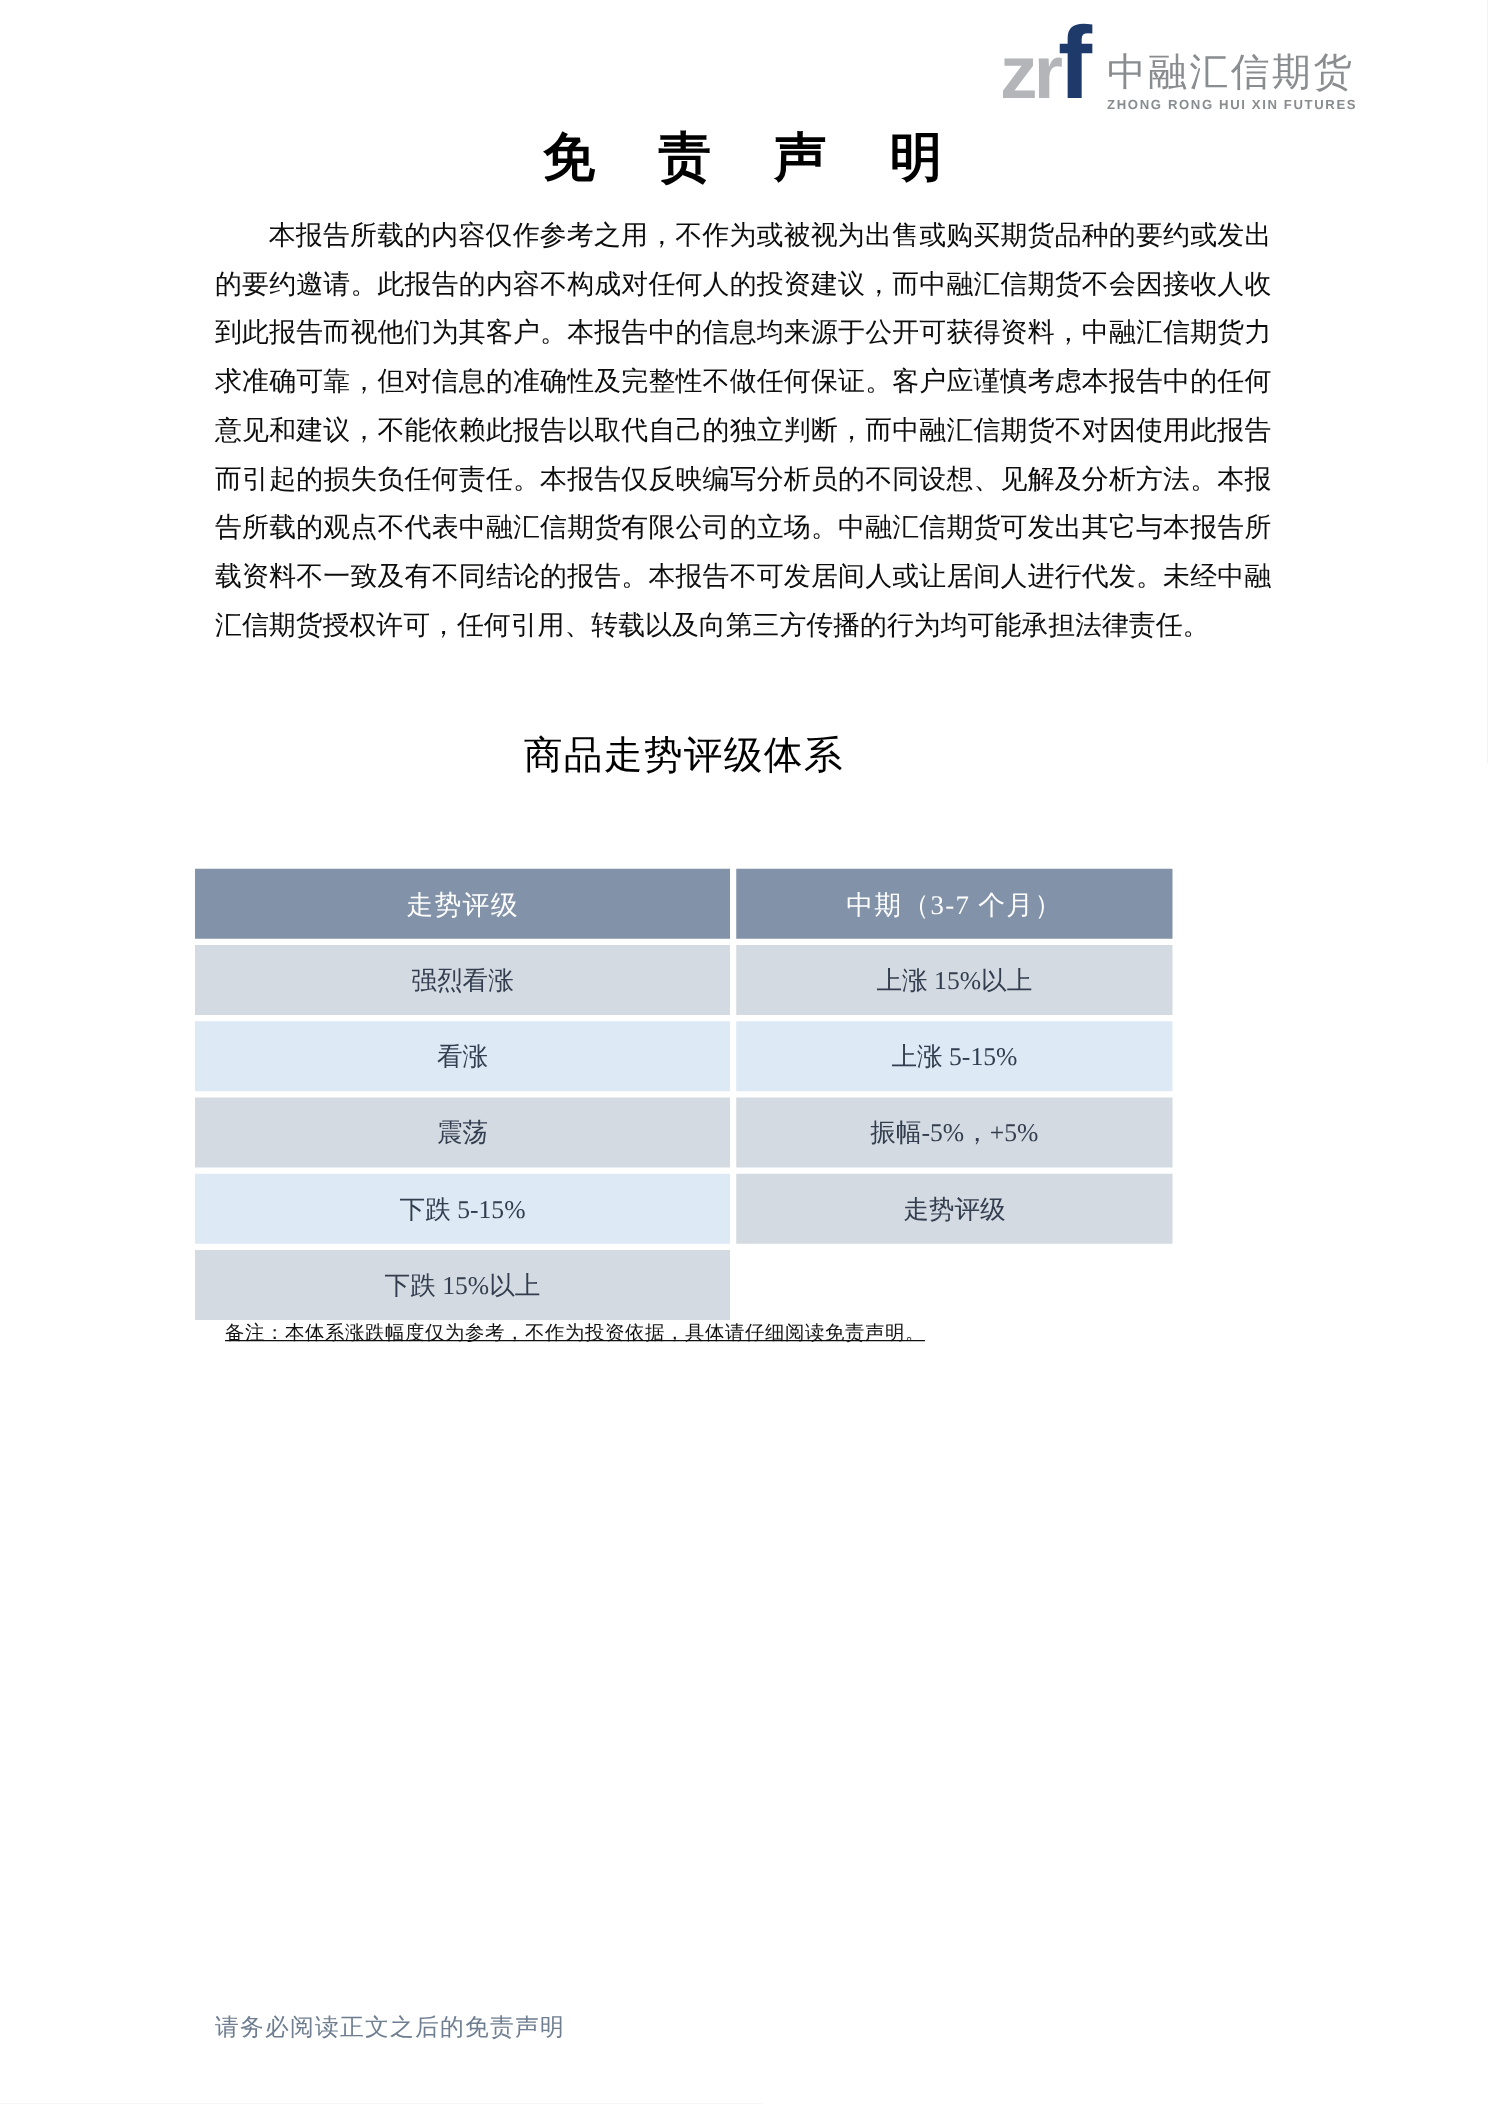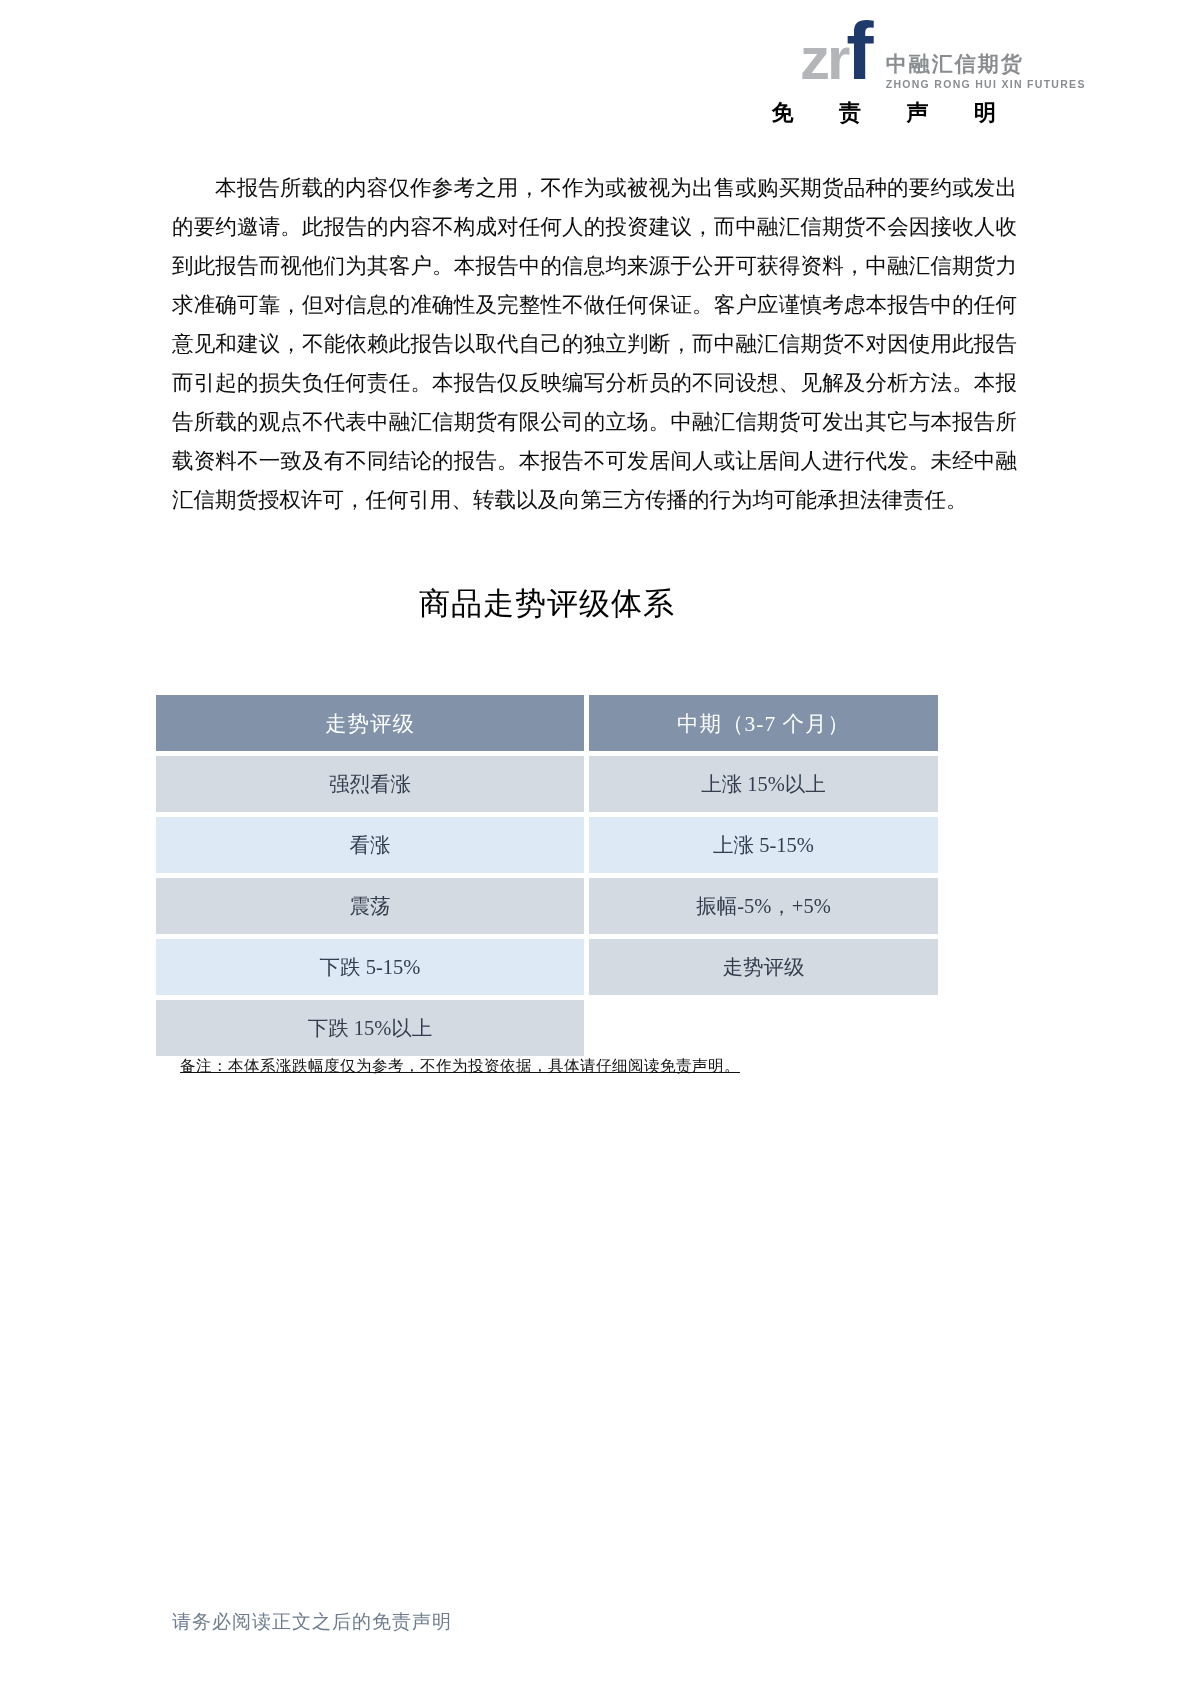--- a/index.html
+++ b/index.html
@@ -25,34 +25,34 @@
     color:var(--logo-gray,#b3b5b8);
   }
   .logo-f{
     font-family:"Liberation Sans", sans-serif;
     font-weight:bold; font-size:82px; letter-spacing:0;
     color:var(--logo-blue,#1d3a6b);
     margin-left:-1px;
   }
   .logo-names{margin-left:12px; padding-bottom:2px;}
   .logo-cn{
-    font-weight:bold; font-size:21px; line-height:1.05;
+    font-weight:normal; font-size:31px; line-height:1.05;
     color:var(--logo-cn-gray,#8a8d90); letter-spacing:2px;
   }
   .logo-en{
     font-family:"Liberation Sans", sans-serif;
     font-weight:bold; font-size:10.5px; letter-spacing:1.3px;
     color:var(--logo-cn-gray,#8a8d90); margin-top:3px;
   }
 
   
   .doc-title{
     position:absolute; top:98px; left:172px; width:844px;
-    margin:0; text-align:right;
-    font-size:22px; font-weight:bold; letter-spacing:20px;
+    margin:0; text-align:center;
+    font-size:42px; font-weight:bold; letter-spacing:20px;
     text-indent:20px; 
     color:#000;
   }
 
   
   .body-text{
     position:absolute; top:169px; left:172px; width:845px;
     margin:0;
     font-size:21.5px; line-height:39px;
     text-align:justify; text-justify:inter-character;

